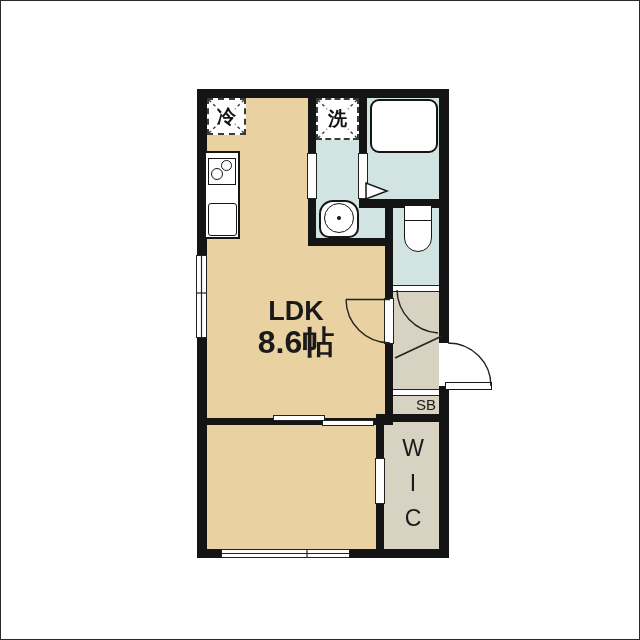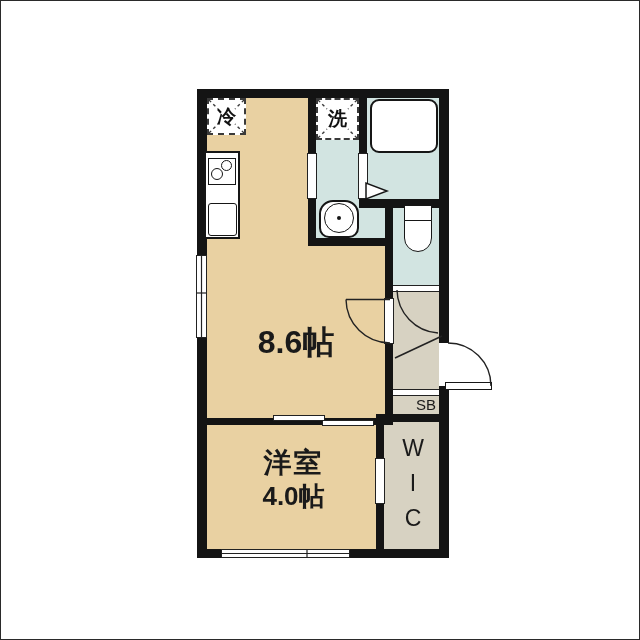--- a/index.html
+++ b/index.html
@@ -131,22 +131,21 @@
     </g>
 
     <g stroke="#222" stroke-width="1.2">
       <line x1="200.5" y1="255" x2="200.5" y2="336"></line>
       <line x1="196" y1="292" x2="205" y2="292"></line>
       <line x1="221" y1="552.5" x2="348" y2="552.5"></line>
       <line x1="306" y1="549" x2="306" y2="556"></line>
     </g>
   </svg>
 
+  <div class="lbl lbl-cjk" style="left:240px;top:296px;width:110px;font-size:27px;line-height:28px;">LDK</div>
   <div class="lbl lbl-cjk" style="left:240px;top:326px;width:110px;font-size:32px;line-height:30px;">8.6帖</div>
 
-  <div class="lbl lbl-cjk" style="left:235px;top:447px;width:115px;font-size:28px;line-height:30px;letter-spacing:2px;">洋室</div>
-  <div class="lbl lbl-cjk" style="left:235px;top:480px;width:115px;font-size:26px;line-height:30px;">4.0帖</div>
 
   <div class="lbl wic-lbl" style="left:395px;top:434px;width:30px;height:104px;">WIC</div>
 
   <div class="lbl" style="left:392px;top:396px;width:66px;font-size:15px;line-height:16px;">SB</div>
 
 </div>
 
 </body></html>

